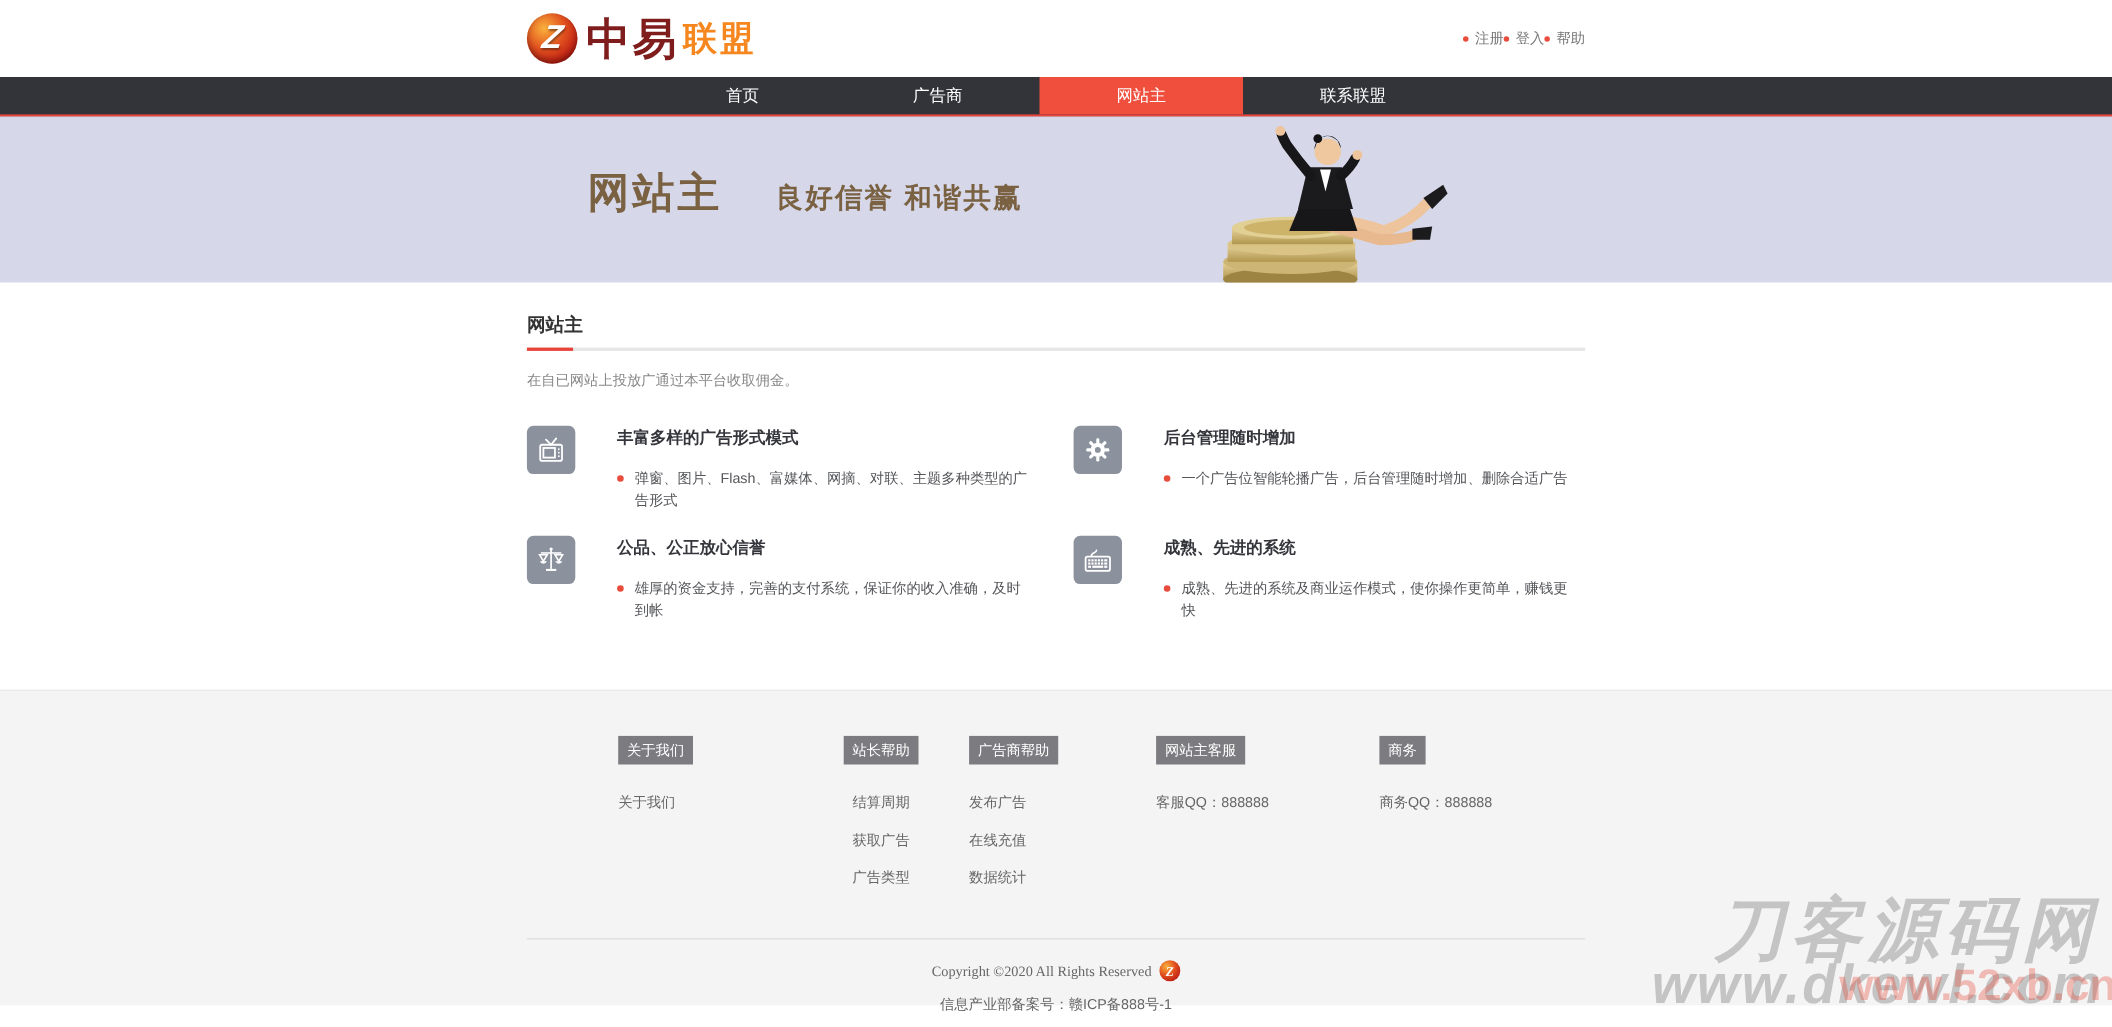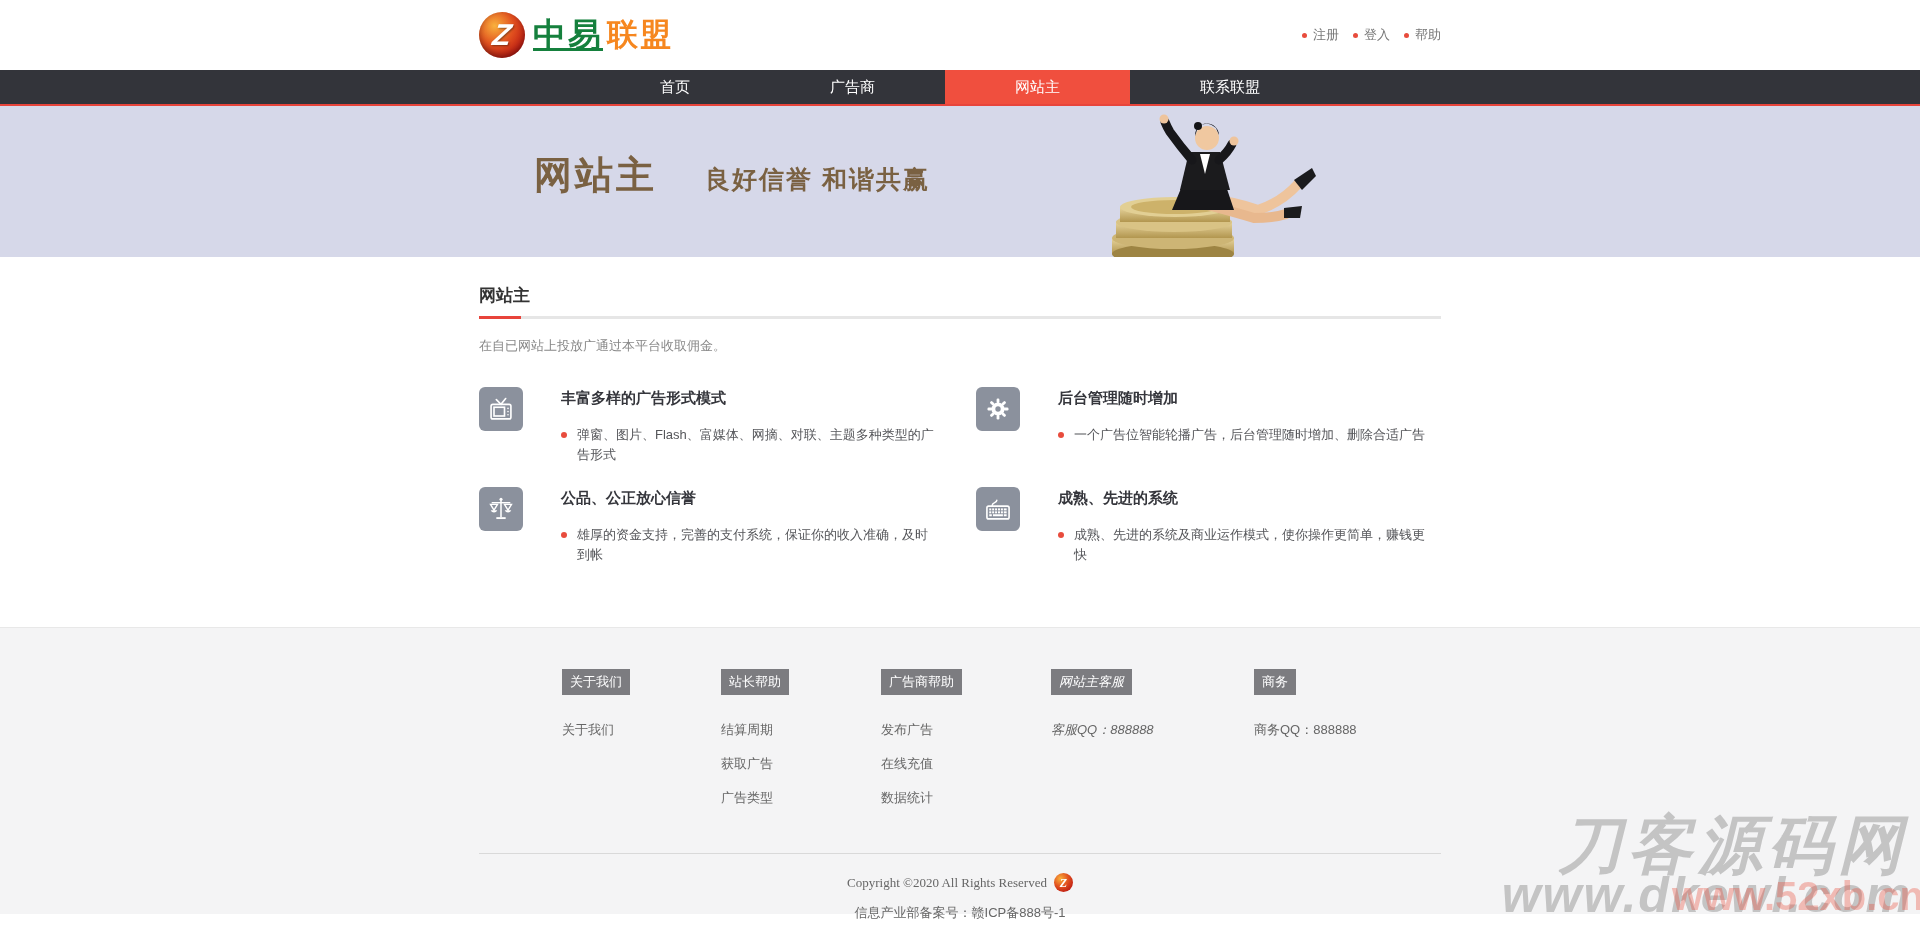--- a/index.html
+++ b/index.html
@@ -8,23 +8,23 @@
   .container { width:962px; margin:0 auto; position:relative; }
 
   
   .topbar { height:70px; background:#fff; }
   .topbar-inner { height:70px; display:flex; align-items:center; justify-content:space-between; }
   .logo { display:flex; align-items:center; cursor:pointer; }
   .logo-badge { width:46px; height:46px; border-radius:50%;
     background:radial-gradient(circle at 34% 30%, #f9b13c 0%, #e2521f 42%, #c01f14 75%, #7d0f0a 100%);
     display:flex; align-items:center; justify-content:center; box-shadow:inset 0 -3px 6px rgba(0,0,0,.35); }
   .logo-z { color:#fff; font-size:30px; font-weight:bold; font-style:italic; transform:skewX(-8deg); line-height:1; text-shadow:1px 1px 2px rgba(0,0,0,.4); }
-  .logo-dark { font-size:33px; font-weight:bold; color:#15803d; margin-left:8px; letter-spacing:2px;text-decoration:underline; }
+  .logo-dark { font-size:40px; font-weight:bold; color:#7f1d1d; margin-left:8px; letter-spacing:2px; }
   .logo-orange { font-size:31px; font-weight:bold; color:#f6871f; margin-left:4px; letter-spacing:2px; }
-  .top-links { display:flex; gap:14px; }
+  .top-links { display:flex; }
   .top-link { display:flex; align-items:center; gap:6px; text-decoration:none; cursor:pointer; }
   .top-link .dot { width:5px; height:5px; border-radius:50%; background:#e84c3d; }
   .top-link span { font-size:13px; color:#777; }
 
   
   .mainnav { height:36px; background:#33343a; border-bottom:2px solid #e8443b; display:flex; justify-content:center; }
   .nav-items { display:flex; height:100%; }
   .nav-item { height:100%; display:flex; align-items:center; padding:0 70px; color:#fff; font-size:15px; text-decoration:none; cursor:pointer; }
   .nav-item.active { background:#f04f3e; }
 
@@ -50,21 +50,21 @@
   .f-body { margin-left:38px; padding-top:2px; }
   .f-title { font-size:15px; font-weight:bold; color:#35363c; }
   .f-desc { margin-top:17px; display:flex; }
   .f-dot { width:6px; height:6px; border-radius:50%; background:#e84c3d; flex:none; margin:7px 10px 0 0; }
   .f-text { font-size:13px; color:#55565a; line-height:1.55; max-width:372px; }
 
   
   .footer { height:287px; background:#f4f4f5; border-top:1px solid #e8e8e8; }
   .cols { display:flex; padding-top:41px; padding-left:83px; }
   .col { flex:none; }
-  .col-1{ width:159px; } .col-2{ width:160px; } .col-3{ width:170px; } .col-4{ width:203px;font-style:italic; } .col-5{ width:auto; }
+  .col-1{ width:159px; } .col-2{ width:160px;text-align:center; } .col-3{ width:170px; } .col-4{ width:203px; } .col-5{ width:auto; }
   .col-badge { display:inline-block; background:#7c7c80; color:#fff; font-size:13px; padding:4px 8px; }
   .col-links { margin-top:26px; }
   .col-link { display:block; font-size:13px; color:#666; text-decoration:none; margin-bottom:16px; cursor:pointer; }
   .col-text { display:block; font-size:13px; color:#666; }
   .divider { height:1px; background:#d9d9d9; margin-top:30px; }
   .copyright { margin-top:19px; display:flex; align-items:center; justify-content:center; gap:7px; }
   .copyright span { font-size:13px; color:#666;font-family:Liberation Serif, serif; }
   .z-mini { width:19px; height:19px; border-radius:50%;
     background:radial-gradient(circle at 34% 30%, #f9b13c 0%, #e2521f 42%, #c01f14 78%, #7d0f0a 100%);
     display:flex; align-items:center; justify-content:center; }

